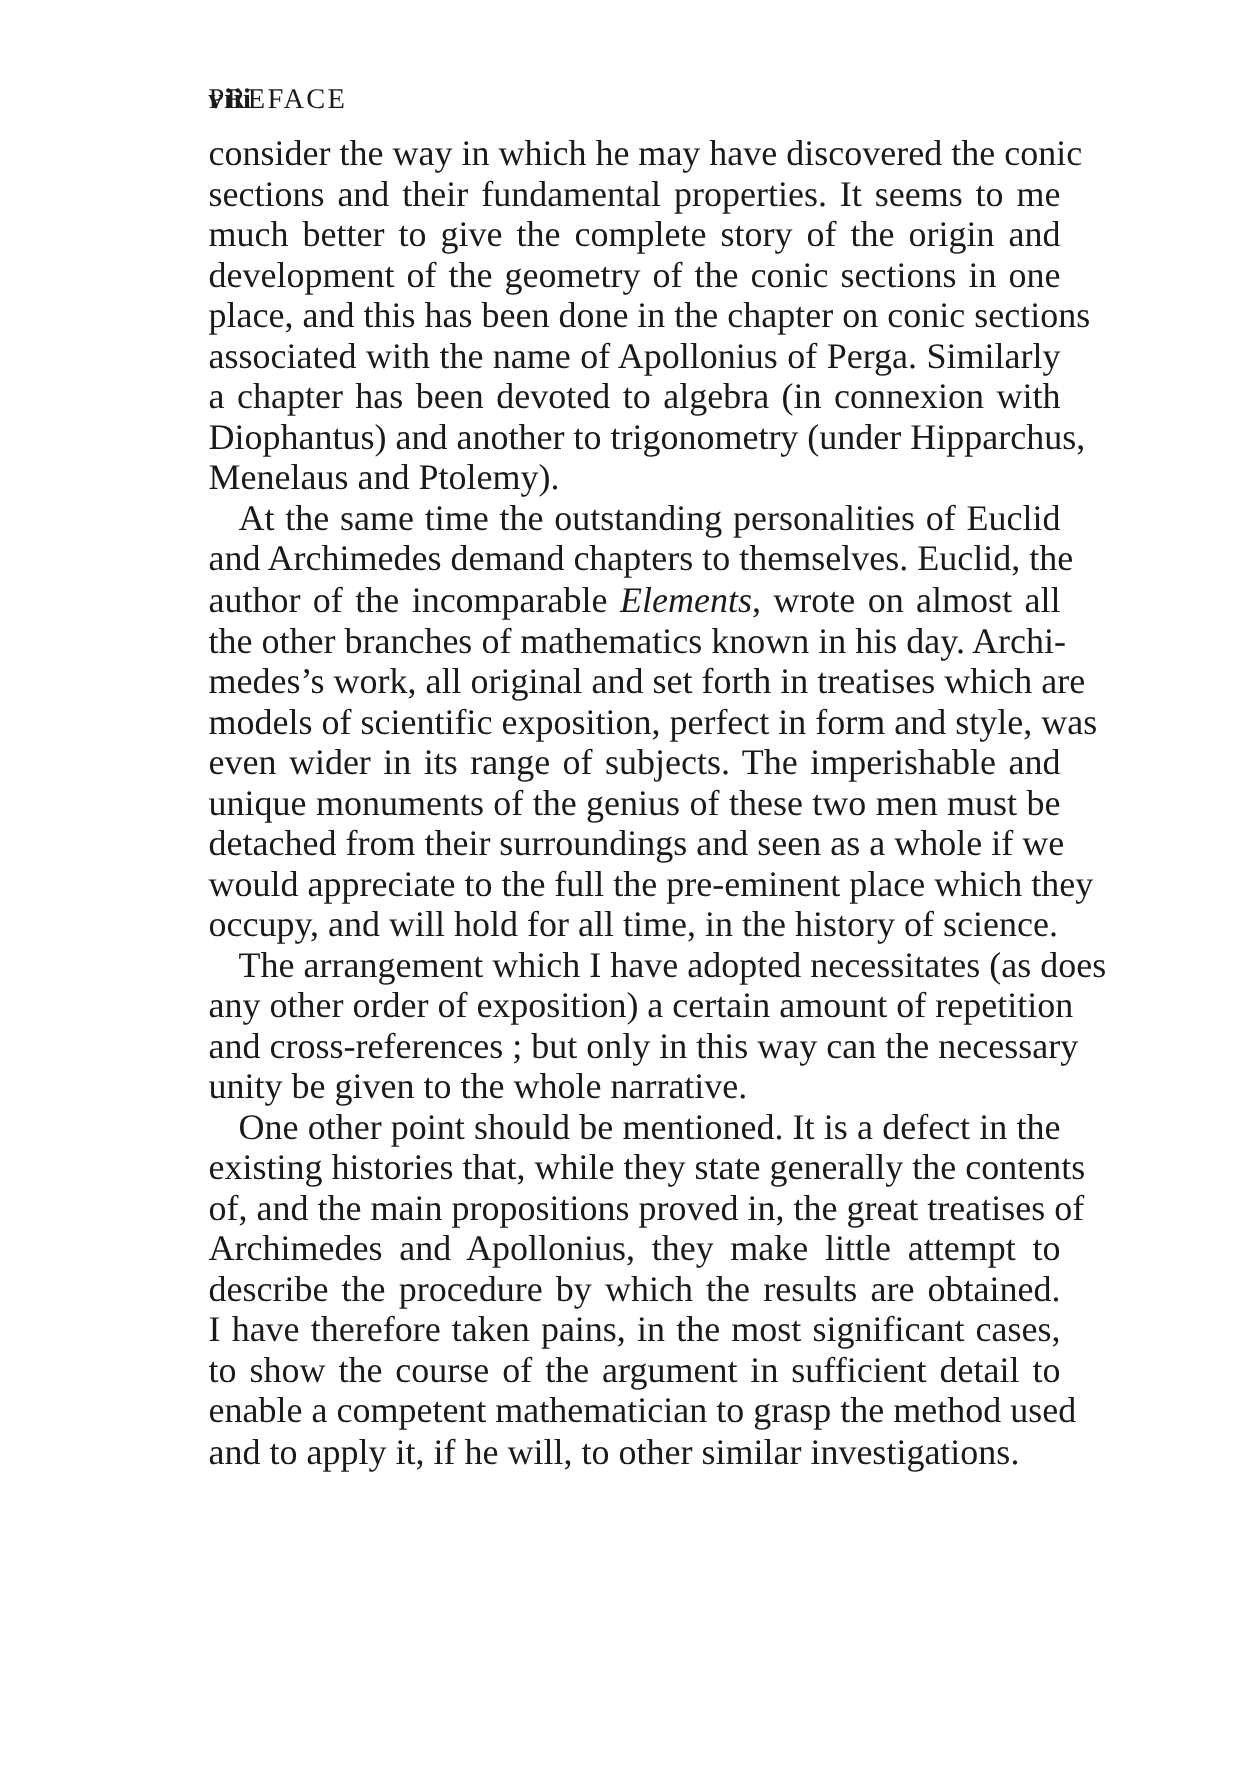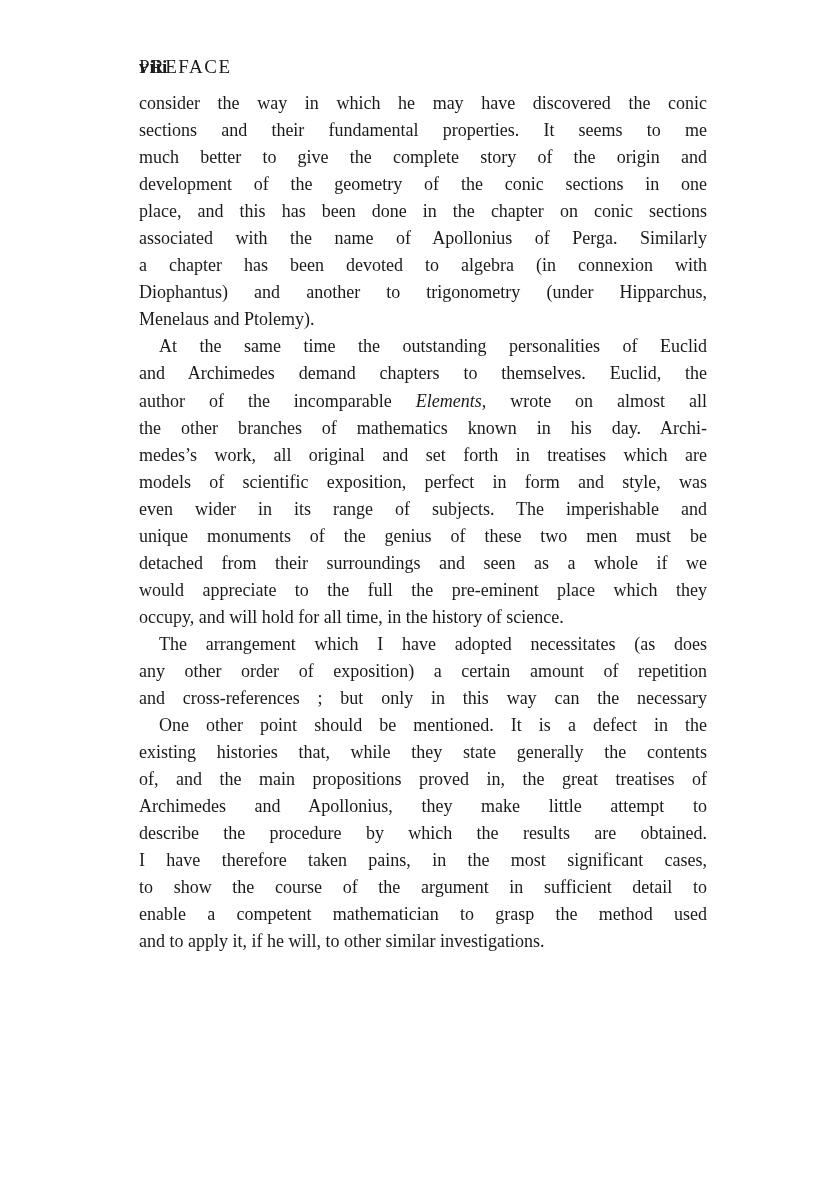--- a/index.html
+++ b/index.html
@@ -2,21 +2,21 @@
 <html><head>
 <meta charset="utf-8">
 <style>
   html, body { margin:0; padding:0; background:#ffffff; }
   body { width:840px; height:1191px; position:relative; overflow:hidden; }
   .page { position:absolute; left:139px; top:56px; width:568px; font-family:"Liberation Serif","DejaVu Serif",serif; color:#1a1a1a; }
   .header { position:relative; height:26px; font-size:19px; }
   .folio { position:absolute; left:0; top:0; letter-spacing:1px;font-weight:bold; }
   .running { position:absolute; left:0; right:0; top:0; text-align:left; letter-spacing:1.5px; }
   .body { margin-top:8px; }
-  .line { font-size:18px; line-height:27.05px; height:27.05px; white-space:nowrap; text-align:justify; text-align-last:justify; }
+  .line { font-size:24px; line-height:27.05px; height:27.05px; white-space:nowrap; text-align:justify; text-align-last:justify; }
   .line.last { text-align-last:left; }
   .line.indent { padding-left:20px; }
   em { }
 </style>
 </head>
 <body>
 
 <div class="page">
   <div class="header">
     <span class="folio">viii</span>
@@ -44,20 +44,21 @@
         <div class="line">even wider in its range of subjects.  The imperishable and</div>
         <div class="line">unique monuments of the genius of these two men must be</div>
         <div class="line">detached from their surroundings and seen as a whole if we</div>
         <div class="line">would appreciate to the full the pre-eminent place which they</div>
         <div class="line last">occupy, and will hold for all time, in the history of science.</div>
       </div>
       <div>
         <div class="line indent">The arrangement which I have adopted necessitates (as does</div>
         <div class="line">any other order of exposition) a certain amount of repetition</div>
         <div class="line">and cross-references ; but only in this way can the necessary</div>
+        <div class="line last">unity be given to the whole narrative.</div>
       </div>
       <div>
         <div class="line indent">One other point should be mentioned.  It is a defect in the</div>
         <div class="line">existing histories that, while they state generally the contents</div>
         <div class="line">of, and the main propositions proved in, the great treatises of</div>
         <div class="line">Archimedes and Apollonius, they make little attempt to</div>
         <div class="line">describe the procedure by which the results are obtained.</div>
         <div class="line">I have therefore taken pains, in the most significant cases,</div>
         <div class="line">to show the course of the argument in sufficient detail to</div>
         <div class="line">enable a competent mathematician to grasp the method used</div>

